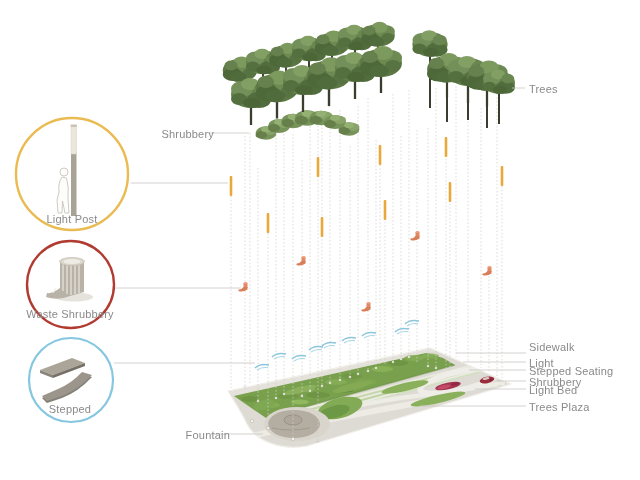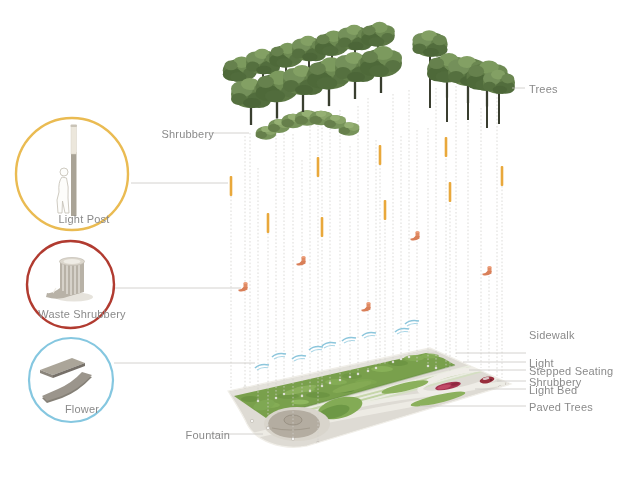--- a/index.html
+++ b/index.html
@@ -1,20 +1,20 @@
 <!DOCTYPE html>
 <html><head>
 <meta charset="utf-8">
 <style>
   html,body{margin:0;padding:0;background:#ffffff;}
   #canvas{position:relative;width:640px;height:480px;background:#ffffff;overflow:hidden;
           font-family:"Liberation Sans","DejaVu Sans",sans-serif;}
   #scene{position:absolute;left:0;top:0;}
   .lbl{position:absolute;font-size:11px;line-height:1;color:#8a8a8a;letter-spacing:.2px;white-space:nowrap;}
-  .lbl.center{transform:translateX(-50%);margin-left:12px;}
+  .lbl.center{transform:translateX(-50%);}
   .lbl.right{transform:translateX(-100%);margin-left:8px;}
 </style>
 </head>
 <body>
 
 <div id="canvas">
 
 <svg id="scene" width="640" height="480" viewBox="0 0 640 480">
   <defs>
     <symbol id="tree" overflow="visible">
@@ -321,24 +321,24 @@
     <line x1="463" y1="362" x2="526" y2="362"></line>
     <line x1="469" y1="370" x2="526" y2="370"></line>
     <line x1="497" y1="381" x2="526" y2="381"></line>
     <line x1="475" y1="389" x2="526" y2="389"></line>
     <line x1="420" y1="406" x2="526" y2="406"></line>
   </g>
 </svg>
 
   <span class="lbl center" style="left:72px;top:214px">Light Post</span>
   <span class="lbl center" style="left:70px;top:309px">Waste Shrubbery</span>
-  <span class="lbl center" style="left:70px;top:404px">Flower</span>
+  <span class="lbl center" style="left:70px;top:404px">Stepped</span>
 
   <span class="lbl right" style="left:206px;top:129px">Shrubbery</span>
   <span class="lbl right" style="left:222px;top:430px">Fountain</span>
   <span class="lbl" style="left:529px;top:84px">Trees</span>
-  <span class="lbl" style="left:529px;top:330px">Sidewalk</span>
+  <span class="lbl" style="left:529px;top:342px">Sidewalk</span>
   <span class="lbl" style="left:529px;top:358px">Light</span>
   <span class="lbl" style="left:529px;top:366px">Stepped Seating</span>
   <span class="lbl" style="left:529px;top:377px">Shrubbery</span>
   <span class="lbl" style="left:529px;top:385px">Light Bed</span>
-  <span class="lbl" style="left:529px;top:402px">Paved Trees</span>
+  <span class="lbl" style="left:529px;top:402px">Trees Plaza</span>
 </div>
 
 </body></html>

